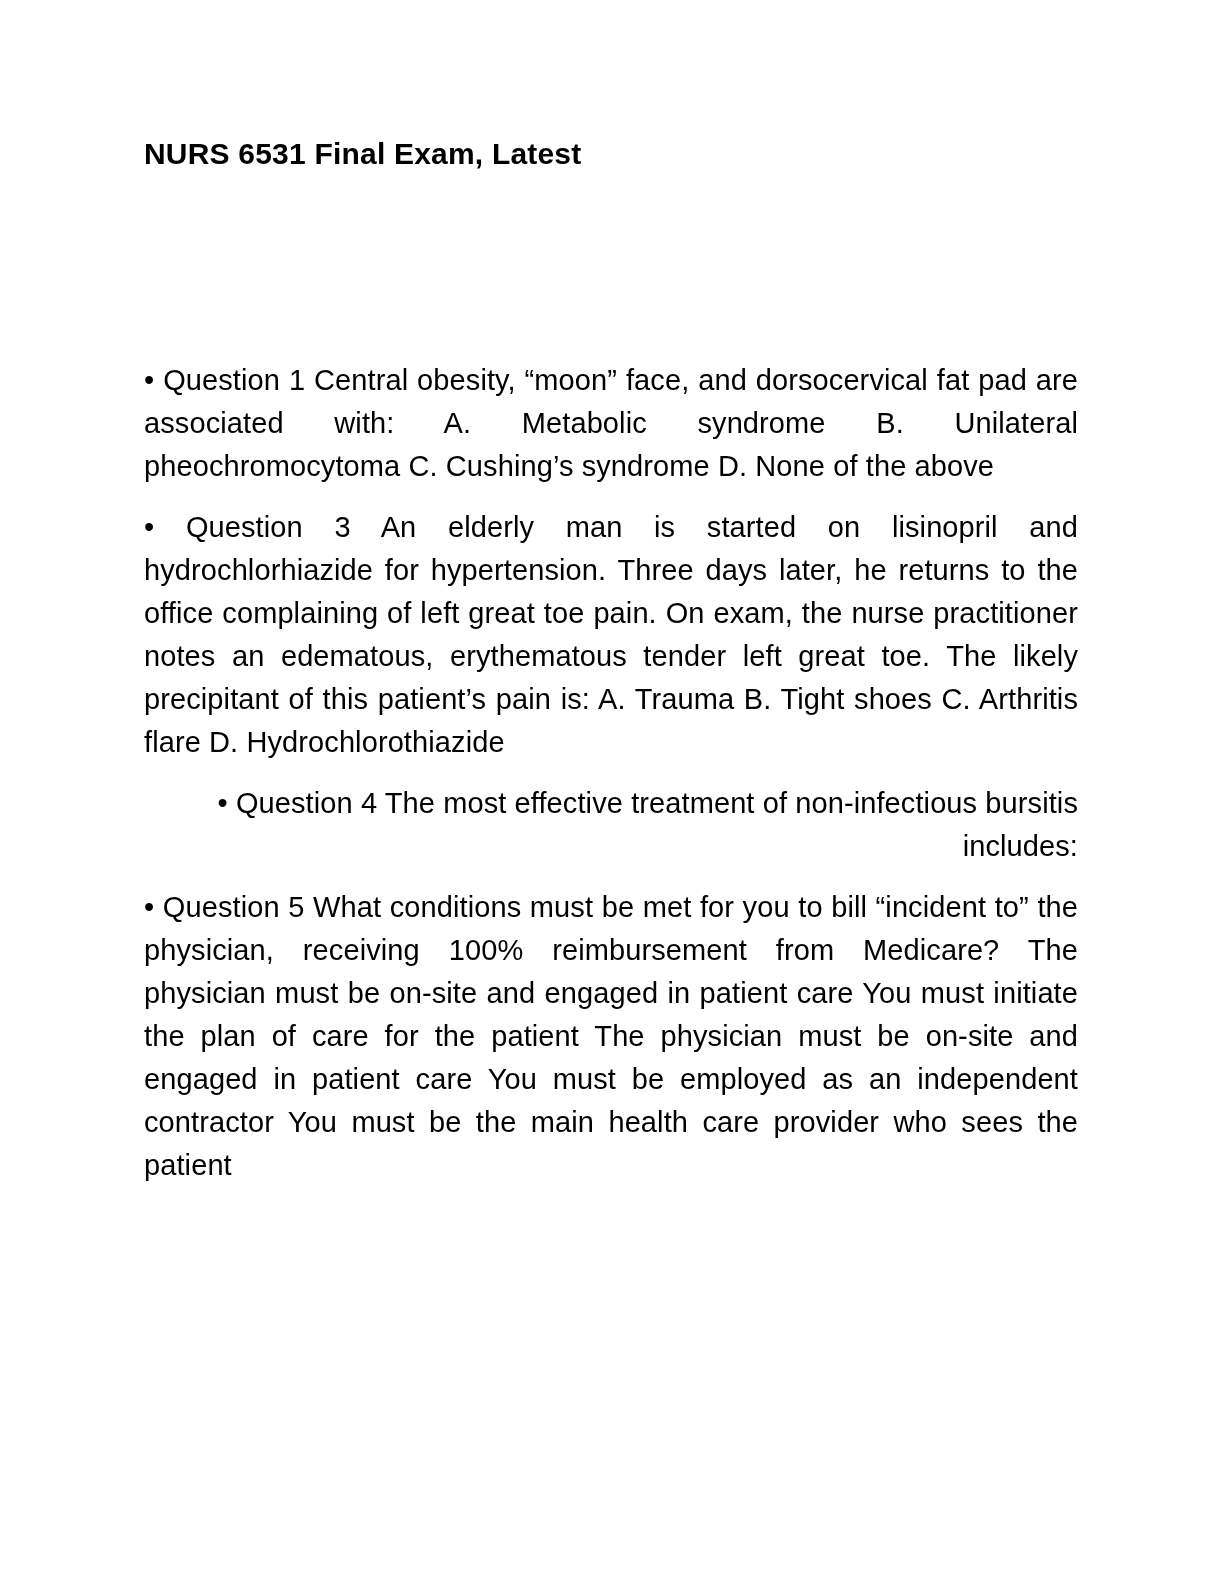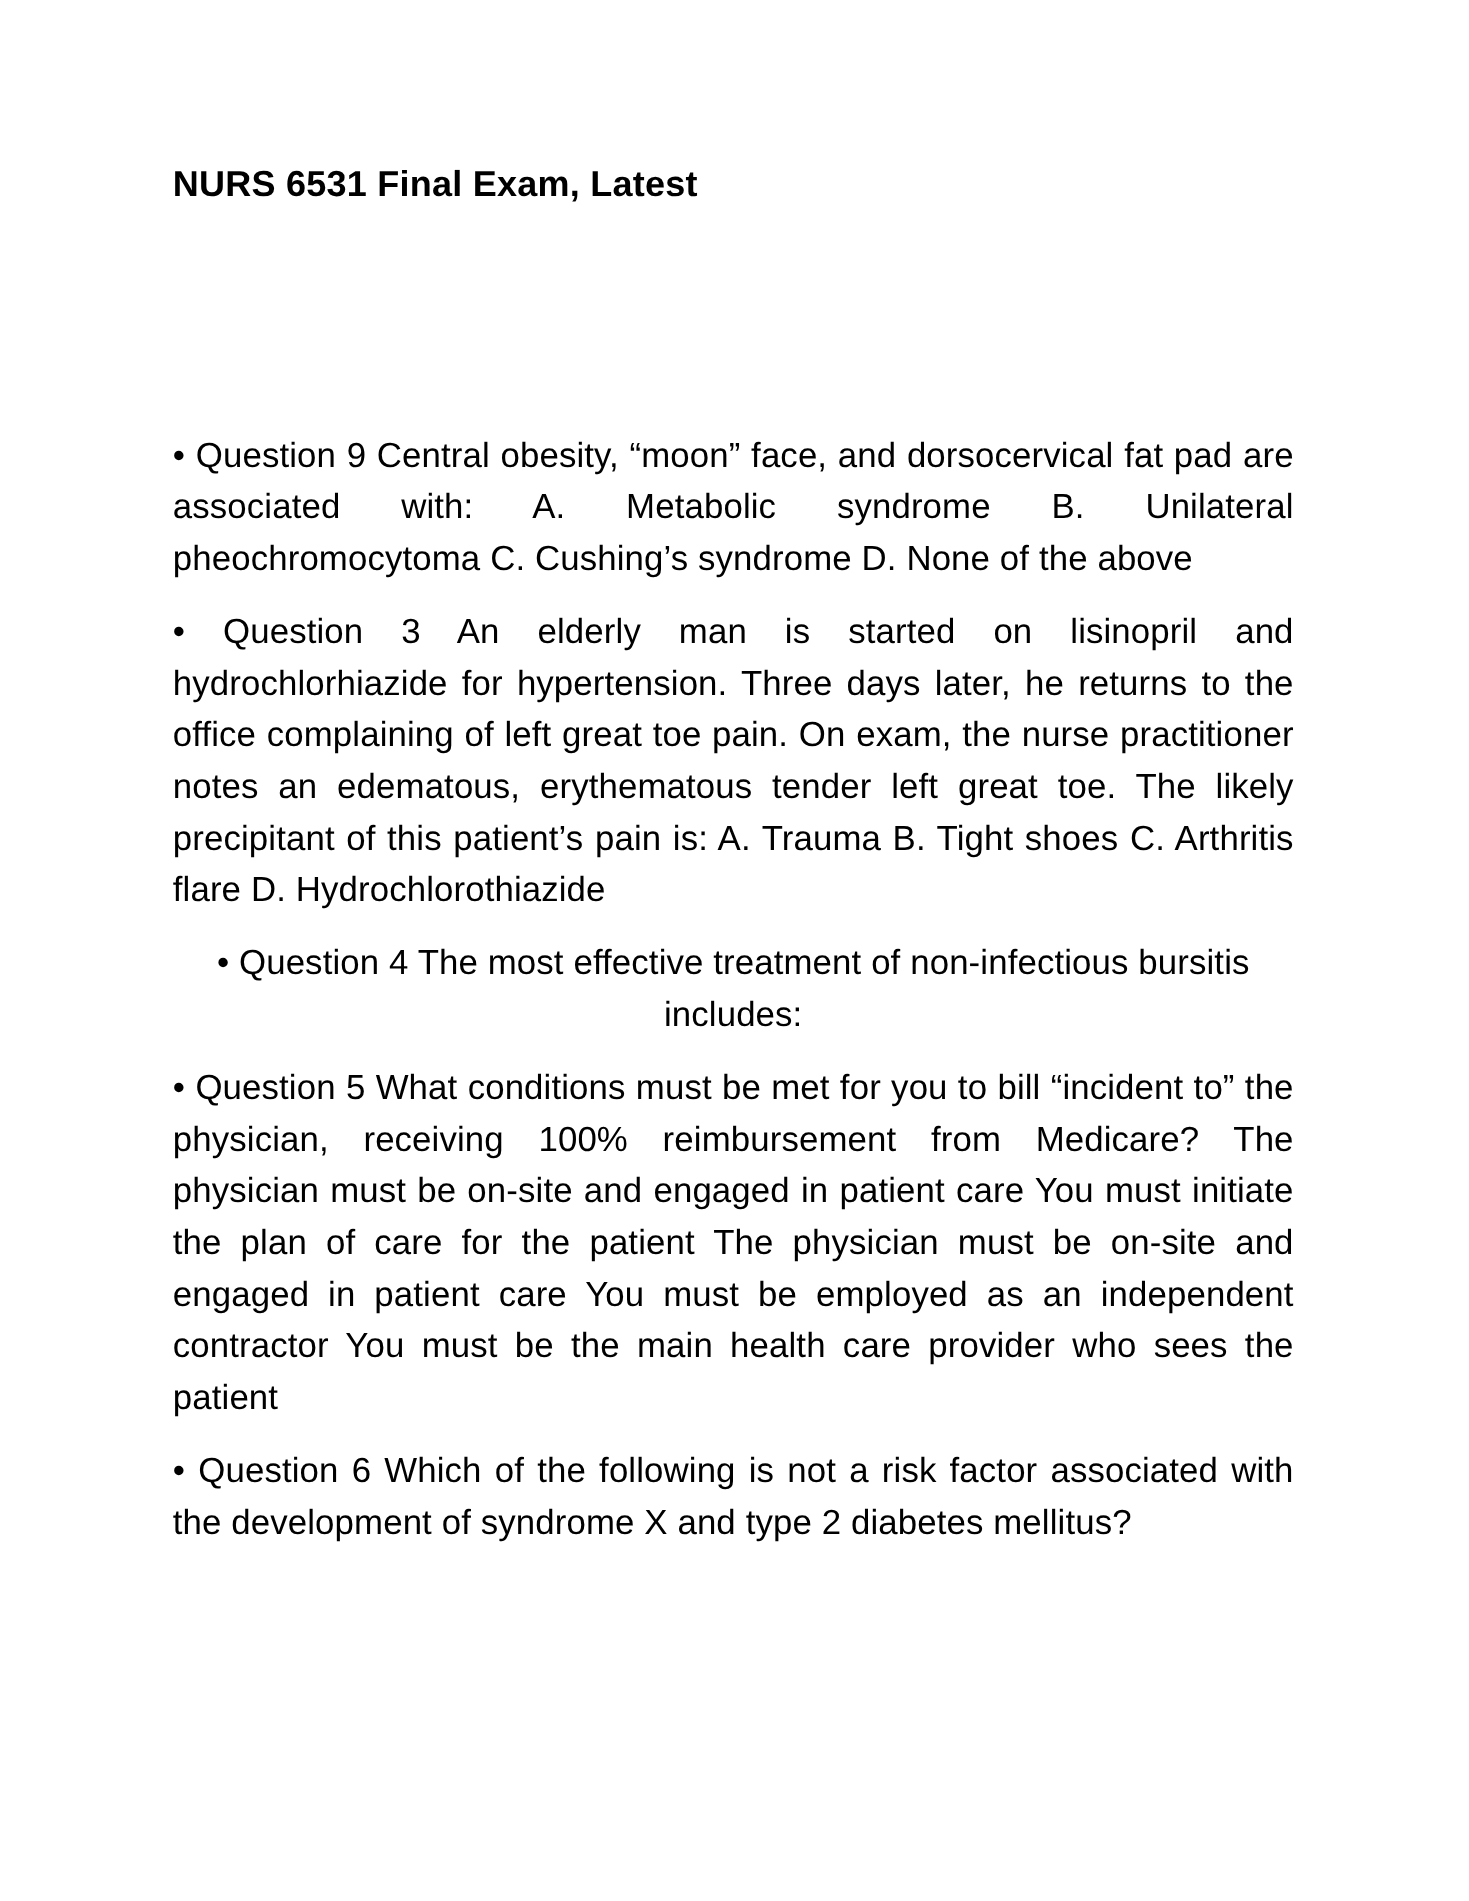--- a/index.html
+++ b/index.html
@@ -33,36 +33,35 @@
     height: 156px;
   }
   .para {
     font-size: 29px;
     line-height: 43px;
     margin: 0 0 18px 0;
     text-align: justify;
     letter-spacing: 0.1px;
   }
   .para.align-left {
-    text-align: center;
+    text-align: right;
   }
 </style>
 </head>
 <body>
 
 <div class="page">
 
   <h1 class="doc-title">NURS 6531 Final Exam, Latest</h1>
 
 
   <div class="title-gap"></div>
 
-  <p class="para">• Question 9 Central obesity, “moon” face, and dorsocervical fat pad are associated with: A. Metabolic syndrome B. Unilateral pheochromocytoma C. Cushing’s syndrome D. None of the above</p>
+  <p class="para">• Question 1 Central obesity, “moon” face, and dorsocervical fat pad are associated with: A. Metabolic syndrome B. Unilateral pheochromocytoma C. Cushing’s syndrome D. None of the above</p>
 
   <p class="para">• Question 3 An elderly man is started on lisinopril and hydrochlorhiazide for hypertension. Three days later, he returns to the office complaining of left great toe pain. On exam, the nurse practitioner notes an edematous, erythematous tender left great toe. The likely precipitant of this patient’s pain is: A. Trauma B. Tight shoes C. Arthritis flare D. Hydrochlorothiazide</p>
 
   <p class="para align-left">• Question 4 The most effective treatment of non-infectious bursitis includes:</p>
 
   <p class="para">• Question 5 What conditions must be met for you to bill “incident to” the physician, receiving 100% reimbursement from Medicare? The physician must be on-site and engaged in patient care You must initiate the plan of care for the patient The physician must be on-site and engaged in patient care You must be employed as an independent contractor You must be the main health care provider who sees the patient</p>
 
-  <p class="para">• Question 6 Which of the following is not a risk factor associated with the development of syndrome X and type 2 diabetes mellitus?</p>
 
 </div>
 
 </body></html>

